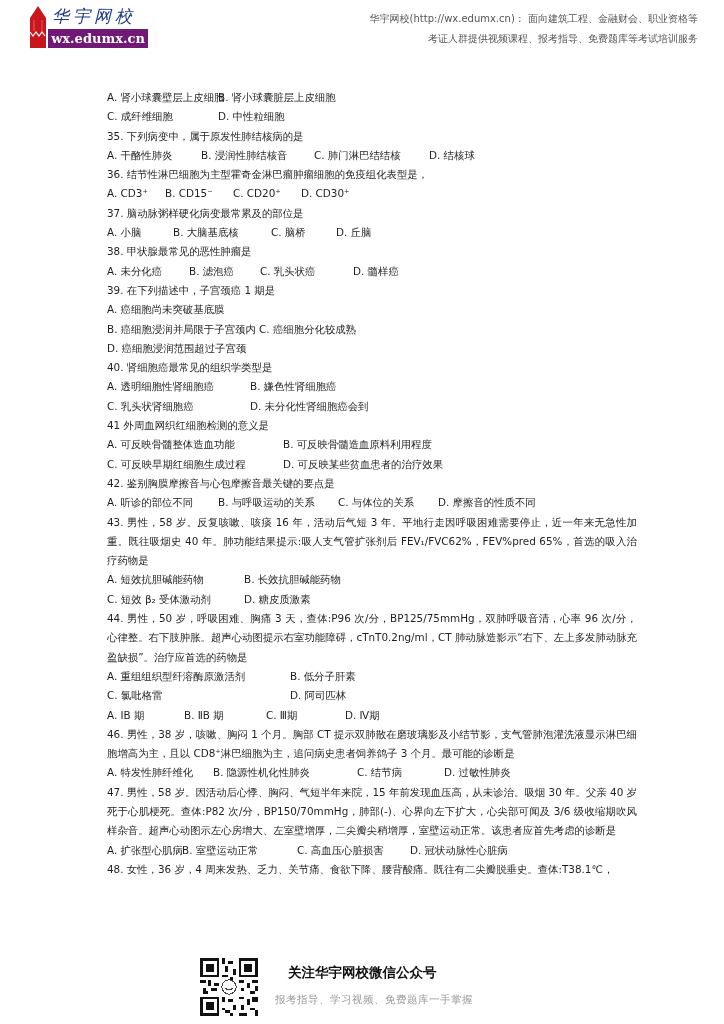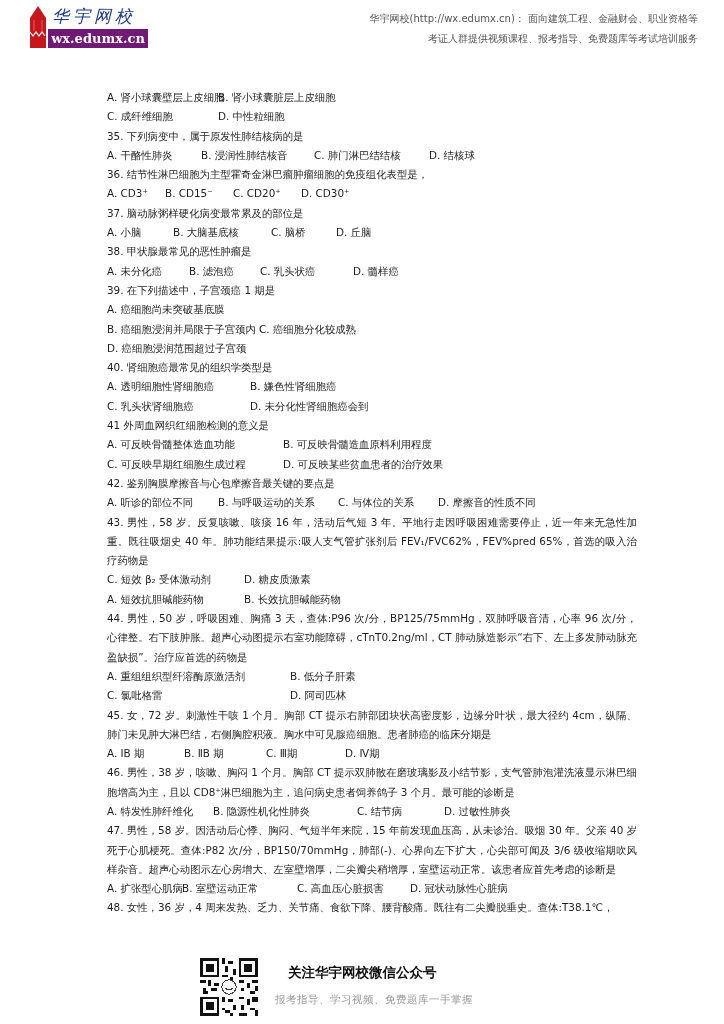--- a/index.html
+++ b/index.html
@@ -137,39 +137,38 @@
   <div class="line">42. 鉴别胸膜摩擦音与心包摩擦音最关键的要点是</div>
   <div class="line opts">
     <span style="width:111px">A. 听诊的部位不同</span>
     <span style="width:120px">B. 与呼吸运动的关系</span>
     <span style="width:100px">C. 与体位的关系</span>
     <span>D. 摩擦音的性质不同</span>
   </div>
 
   <div class="line wrap">43. 男性，58 岁。反复咳嗽、咳痰 16 年，活动后气短 3 年。平地行走因呼吸困难需要停止，近一年来无急性加重。既往吸烟史 40 年。肺功能结果提示:吸人支气管扩张剂后 FEV₁/FVC62%，FEV%pred  65%，首选的吸入治疗药物是</div>
   <div class="line opts">
+    <span style="width:137px">A. 短效抗胆碱能药物</span>
+    <span>B. 长效抗胆碱能药物</span>
+  </div>
+  <div class="line opts">
     <span style="width:137px">C. 短效 β₂ 受体激动剂</span>
     <span>D. 糖皮质激素</span>
   </div>
-  <div class="line opts">
-    <span style="width:137px">A. 短效抗胆碱能药物</span>
-    <span>B. 长效抗胆碱能药物</span>
-  </div>
 
   <div class="line wrap">44. 男性，50 岁，呼吸困难、胸痛 3 天，查体:P96 次/分，BP125/75mmHg，双肺呼吸音清，心率 96 次/分，心律整。右下肢肿胀。超声心动图提示右室功能障碍，cTnT0.2ng/ml，CT 肺动脉造影示“右下、左上多发肺动脉充盈缺损”。治疗应首选的药物是</div>
   <div class="line opts">
     <span style="width:183px">A. 重组组织型纤溶酶原激活剂</span>
     <span>B. 低分子肝素</span>
   </div>
   <div class="line opts">
     <span style="width:183px">C. 氯吡格雷</span>
     <span>D. 阿司匹林</span>
   </div>
 
-  <div class="line wrap">45. 女，72 岁。刺激性干咳 1 个月。胸部 CT 提示右肺部团块状高密度影，边缘分叶状，最大径约 4cm，纵隔、肺门未见肿大淋巴结，右侧胸腔积液。胸水中可见腺癌细胞。患者肺癌的临床分期是</div>
   <div class="line opts">
     <span style="width:77px">A. ⅠB 期</span>
     <span style="width:82px">B. ⅡB 期</span>
     <span style="width:79px">C. Ⅲ期</span>
     <span>D. Ⅳ期</span>
   </div>
 
   <div class="line wrap">46. 男性，38 岁，咳嗽、胸闷 1 个月。胸部 CT 提示双肺散在磨玻璃影及小结节影，支气管肺泡灌洗液显示淋巴细胞增高为主，且以 CD8⁺淋巴细胞为主，追问病史患者饲养鸽子 3 个月。最可能的诊断是</div>
   <div class="line opts">
     <span style="width:106px">A. 特发性肺纤维化</span>

